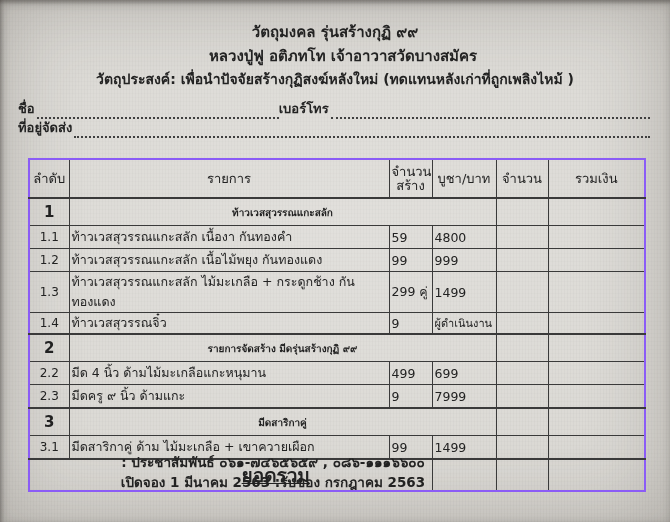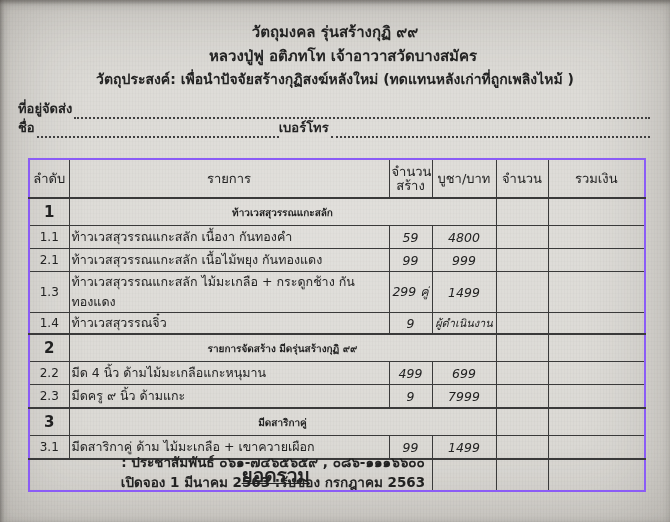--- a/index.html
+++ b/index.html
@@ -36,21 +36,21 @@
   tr.head td{text-align:center;vertical-align:middle;height:37px;font-size:13px;}
   td.no-head{vertical-align:bottom;padding-bottom:3px;}
   td.made-head{font-size:12px;line-height:14px;}
   tr.sec td{height:26px;}
   td.secno{font-weight:bold;font-size:15px;text-align:center;}
   td.sectitle{font-weight:bold;font-size:10px;text-align:center;}
   tr.item td{height:22px;}
   tr.item14 td{height:19px;}
   td.ino{text-align:center;font-size:12px;}
   td.inm{text-align:left;padding-left:8px;}
-  td.c{text-align:center;font-style:italic;}
+  td.c{}
   td.sm{font-size:11px;white-space:nowrap;padding:0;}
   tr.totalr td{height:23px;}
   tr.totalr td.totallbl{font-weight:bold;font-size:19px;text-align:center;padding-left:92px;text-decoration:underline;}
   tr.sec td, tr.totalr td{border-top-width:2px;}
   .ftr{position:absolute;top:452px;left:28px;width:540px;text-align:center;font-weight:bold;padding-right:50px;box-sizing:border-box;}
   .ftr .f1{font-size:13.5px;line-height:20px;}
   .ftr .f2{font-size:13.5px;line-height:20px;}
   .edge-top{position:absolute;top:0;left:0;right:0;height:5px;background:linear-gradient(rgba(40,35,30,.30),rgba(40,35,30,0));}
   .edge-left{position:absolute;top:0;bottom:0;left:0;width:4px;background:linear-gradient(90deg,rgba(40,35,30,.22),rgba(40,35,30,0));}
 </style>
@@ -62,27 +62,27 @@
 <div class="edge-left"></div>
 
 <div class="hdr">
   <div class="l1">วัตถุมงคล รุ่นสร้างกุฏิ ๙๙</div>
   <div class="l2">หลวงปู่ฟู อติภทโท เจ้าอาวาสวัดบางสมัคร</div>
   <div class="l3">วัตถุประสงค์: เพื่อนำปัจจัยสร้างกุฏิสงฆ์หลังใหม่ (ทดแทนหลังเก่าที่ถูกเพลิงไหม้ )</div>
 </div>
 
 <div class="formlines">
   <div class="frow">
-    <span class="lbl">ที่อยู่จัดส่ง</span>
+    <span class="lbl">ชื่อ</span>
+    <span class="dots short"></span>
+    <span class="lbl">เบอร์โทร</span>
     <span class="dots"></span>
   </div>
   <div class="frow">
-    <span class="lbl">ชื่อ</span>
-    <span class="dots short"></span>
-    <span class="lbl">เบอร์โทร</span>
+    <span class="lbl">ที่อยู่จัดส่ง</span>
     <span class="dots"></span>
   </div>
 </div>
 
 <table class="order">
   <colgroup>
     <col style="width:40px">
       <col style="width:320px">
       <col style="width:43px">
     <col style="width:64px">
@@ -110,21 +110,21 @@
   </tr>
   <tr class="item">
     <td class="ino">1.1</td>
     <td class="inm">ท้าวเวสสุวรรณแกะสลัก เนื้องา กันทองคำ</td>
     <td class="c">59</td>
     <td class="c">4800</td>
     <td></td>
     <td></td>
   </tr>
   <tr class="item">
-    <td class="ino">2.1</td>
+    <td class="ino">1.2</td>
     <td class="inm">ท้าวเวสสุวรรณแกะสลัก เนื้อไม้พยุง กันทองแดง</td>
     <td class="c">99</td>
     <td class="c">999</td>
     <td></td>
     <td></td>
   </tr>
   <tr class="item">
     <td class="ino">1.3</td>
     <td class="inm">ท้าวเวสสุวรรณแกะสลัก ไม้มะเกลือ + กระดูกช้าง กันทองแดง</td>
     <td class="c">299 คู่</td>

